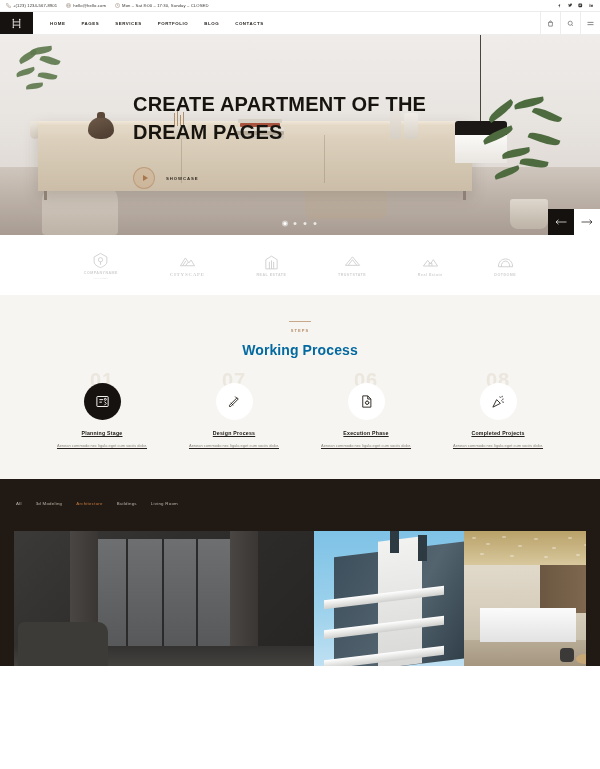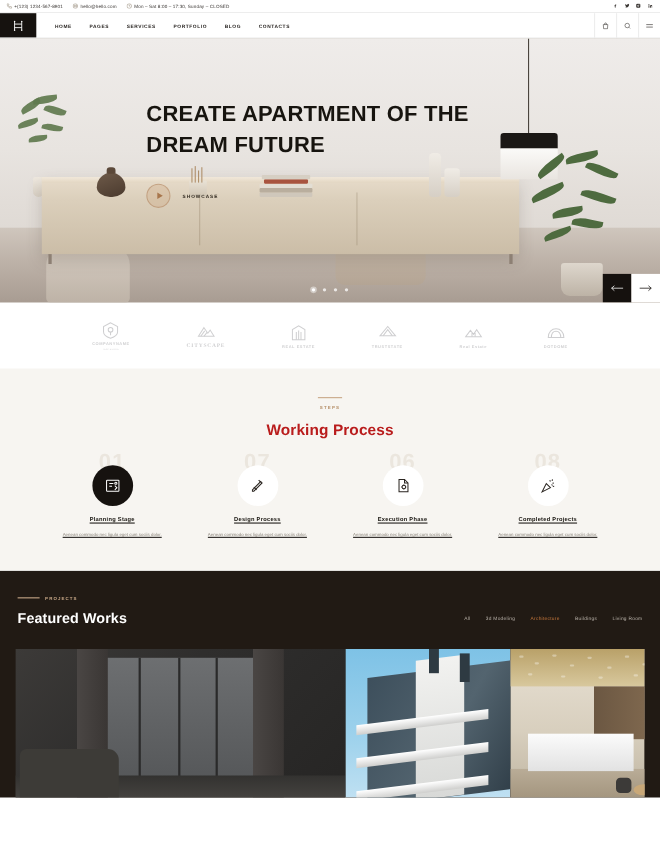--- a/index.html
+++ b/index.html
@@ -63,21 +63,21 @@
     display:flex; align-items:center; justify-content:center;
     border-left:1px solid #ededed;
     color:#3a3633;
   }
   .hdr-icons .hi svg { width:7px; height:7px; display:block; }
   .hdr-icons .hi.burger svg { width:9px; height:9px; }
 
   
   .hero {
     position:relative;
-    height:240px;
+    height:200px;
     overflow:hidden;
     background:#cfc9c2;
   }
   .hero-bg { position:absolute; inset:0; }
   
   .hero-wall {
     position:absolute; inset:0;
     background:
       linear-gradient(180deg,#efecea 0%,#e8e4e0 42%,#e2ddd8 62%,#d8d2cc 100%);
   }
@@ -176,21 +176,21 @@
   .client svg { width:19px; height:17px; display:block; color:#8d8d91; }
   .client .cname { font-size:3.6px; letter-spacing:.5px; color:#8d8d91; white-space:nowrap; font-weight:700;}
   .client .csub { font-size:2.3px; letter-spacing:.35px; color:#a3a3a7; white-space:nowrap; }
   .client.serif .cname { font-family:"Liberation Serif", serif; font-size:5px; letter-spacing:.7px; }
 
   
   .process { background:#f7f5f1; padding:26px 0 30px; }
   .sec-head { text-align:center; }
   .sec-rule { width:22px; height:1px; background:#c8a888; margin:0 auto 6px; }
   .sec-eyebrow { font-size:4px; font-weight:700; letter-spacing:1.1px; color:#b58f68; }
-  .sec-title { font-size:14px; font-weight:700; letter-spacing:.1px; color:#b91c1c; margin-top:9px; }
+  .sec-title { font-size:14px; font-weight:700; letter-spacing:.1px; color:#0369a1; margin-top:9px; }
 
   .steps { display:flex; justify-content:center; gap:0; margin-top:25px; padding:0 36px;text-decoration:underline; }
   .step { flex:1; position:relative; text-align:center; padding:0 6px; }
   .step-num {
     position:absolute; top:-14px; left:50%; transform:translateX(-50%);
     font-size:20px; font-weight:700; color:#ebe6de; letter-spacing:1px; z-index:0;
   }
   .step-circle {
     position:relative; z-index:1;
     width:37px; height:37px; border-radius:50%;
@@ -399,21 +399,21 @@
       <i class="leaf" style="left:22px; top:52px; width:28px; height:8px; transform:rotate(-8deg);"></i>
       <i class="leaf" style="left:40px; top:62px; width:28px; height:8px; transform:rotate(12deg);"></i>
       <i class="leaf" style="left:14px; top:72px; width:26px; height:7px; transform:rotate(-18deg);"></i>
       <div class="pot"></div>
     </div>
   </div>
 
   <div class="hero-text">
     <h1 class="hero-title">
       <span>CREATE APARTMENT OF THE</span><br>
-      <span>DREAM FUTURE</span>
+      <span>DREAM PAGES</span>
     </h1>
     <div class="hero-cta">
       <span class="play-btn"></span>
       <span class="cta-label">SHOWCASE</span>
     </div>
   </div>
 
   <div class="hero-dots">
     <i class="on"></i>
     <i></i>
@@ -535,27 +535,20 @@
           </svg>
       </div>
       <div class="step-title">Completed Projects</div>
       <div class="step-desc">Aenean commodo nec ligula eget cum sociis dolor.</div>
     </div>
   </div>
 </section>
 
 <section class="works">
   <div class="works-top">
-    <div>
-      <div class="works-eyebrow-row">
-        <span class="works-dash"></span>
-        <span class="works-eyebrow">PROJECTS</span>
-      </div>
-      <h2 class="works-title">Featured Works</h2>
-    </div>
     <div class="filters">
       <a>All</a>
       <a>3d Modeling</a>
       <a class="active">Architecture</a>
       <a>Buildings</a>
       <a>Living Room</a>
     </div>
   </div>
 
   <div class="gallery">

